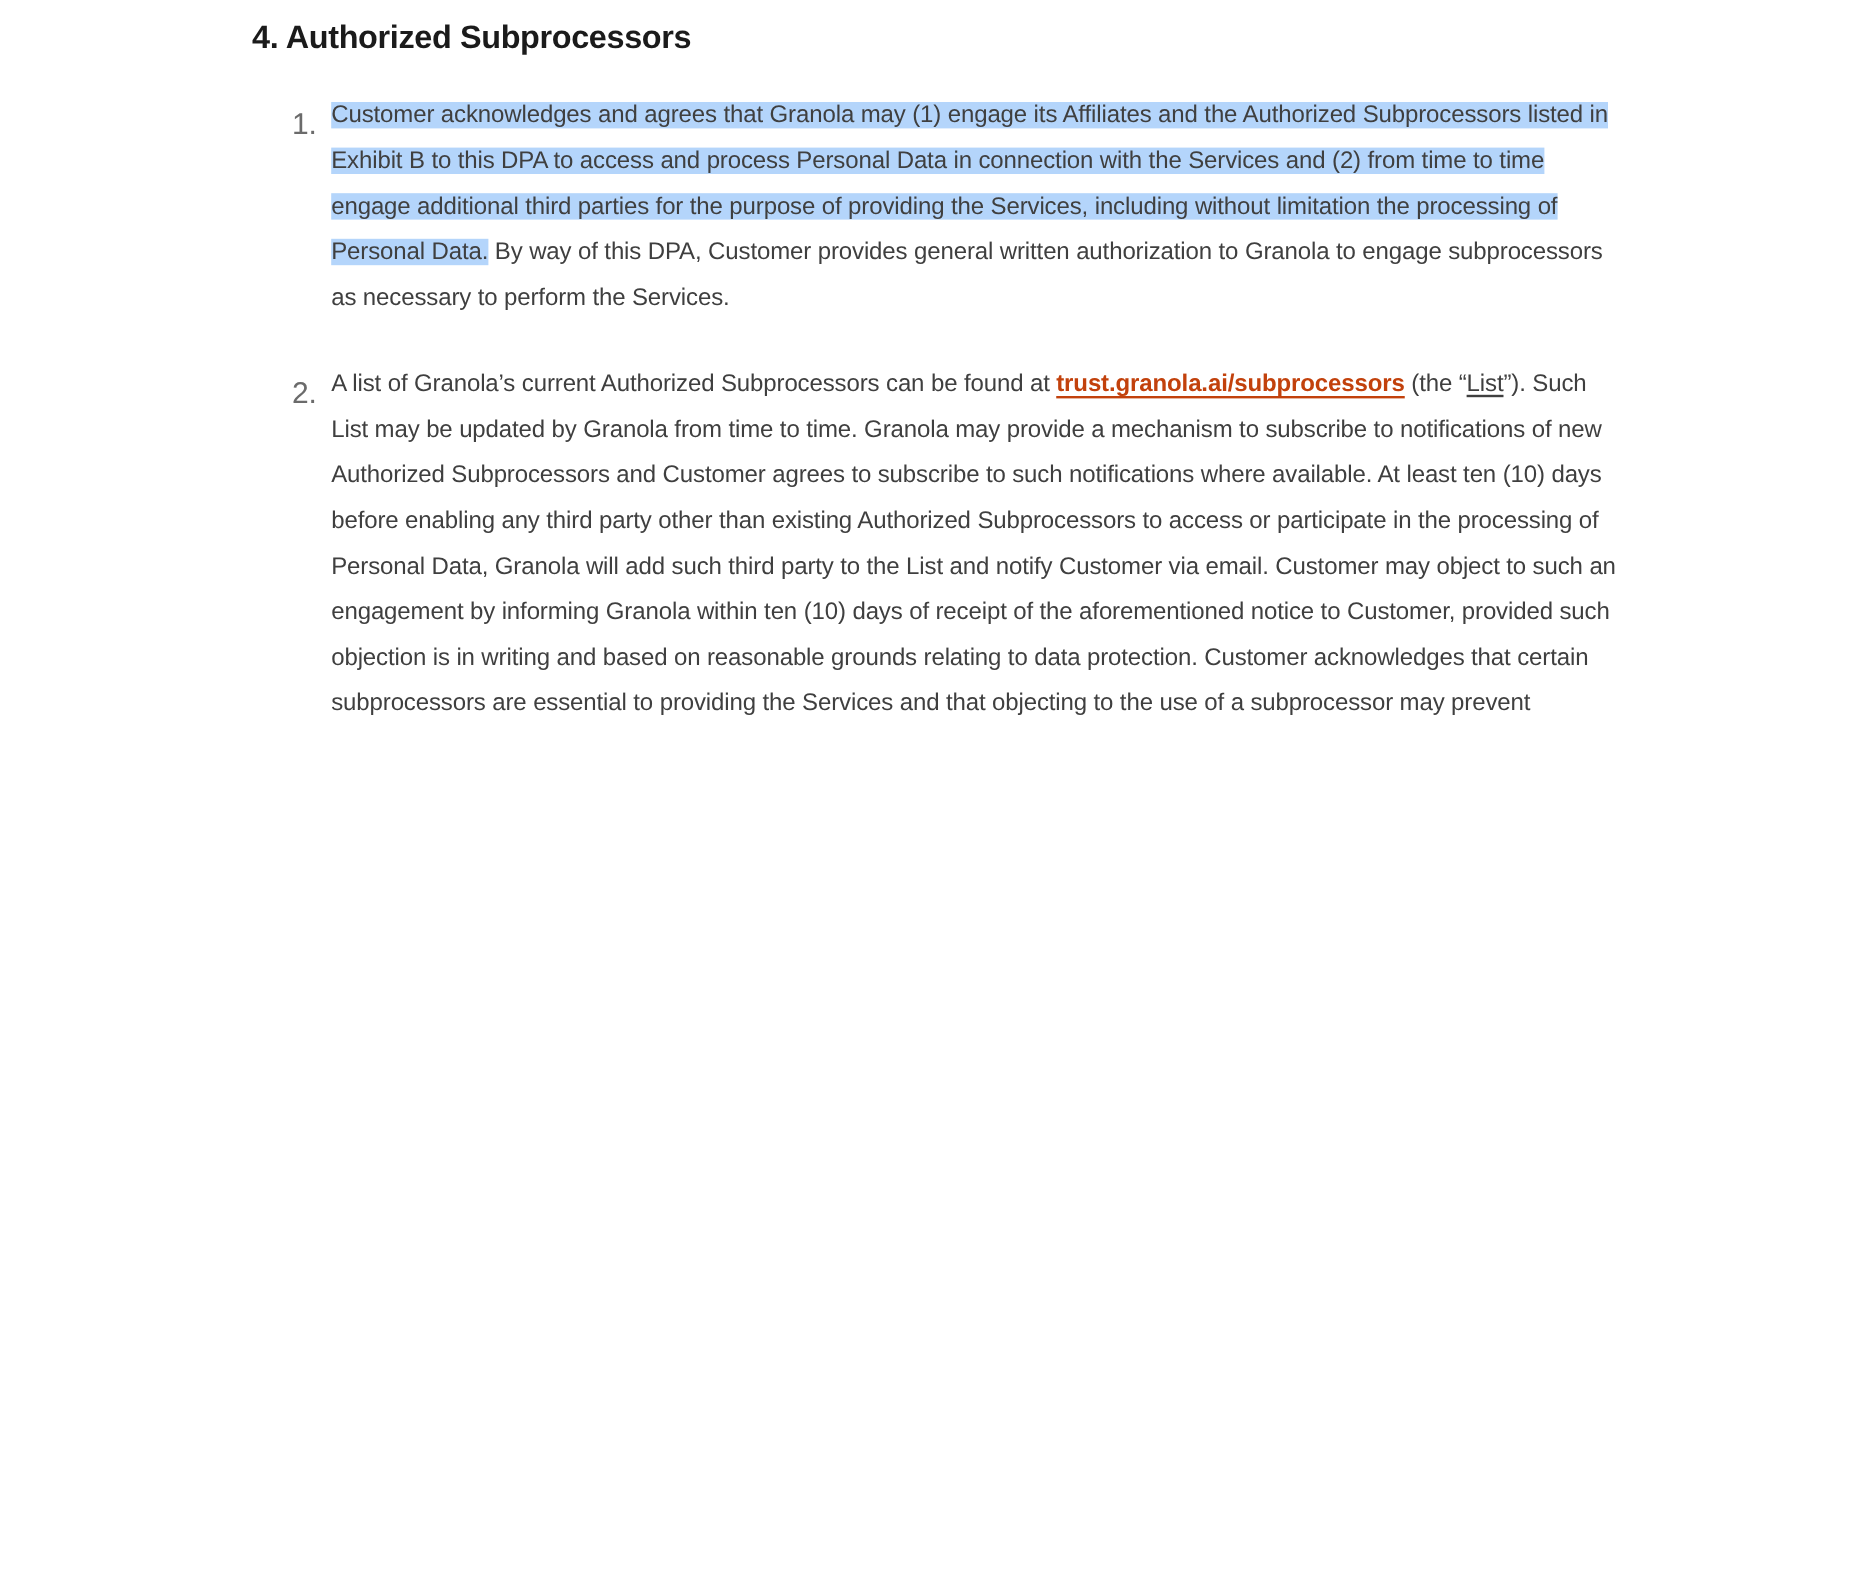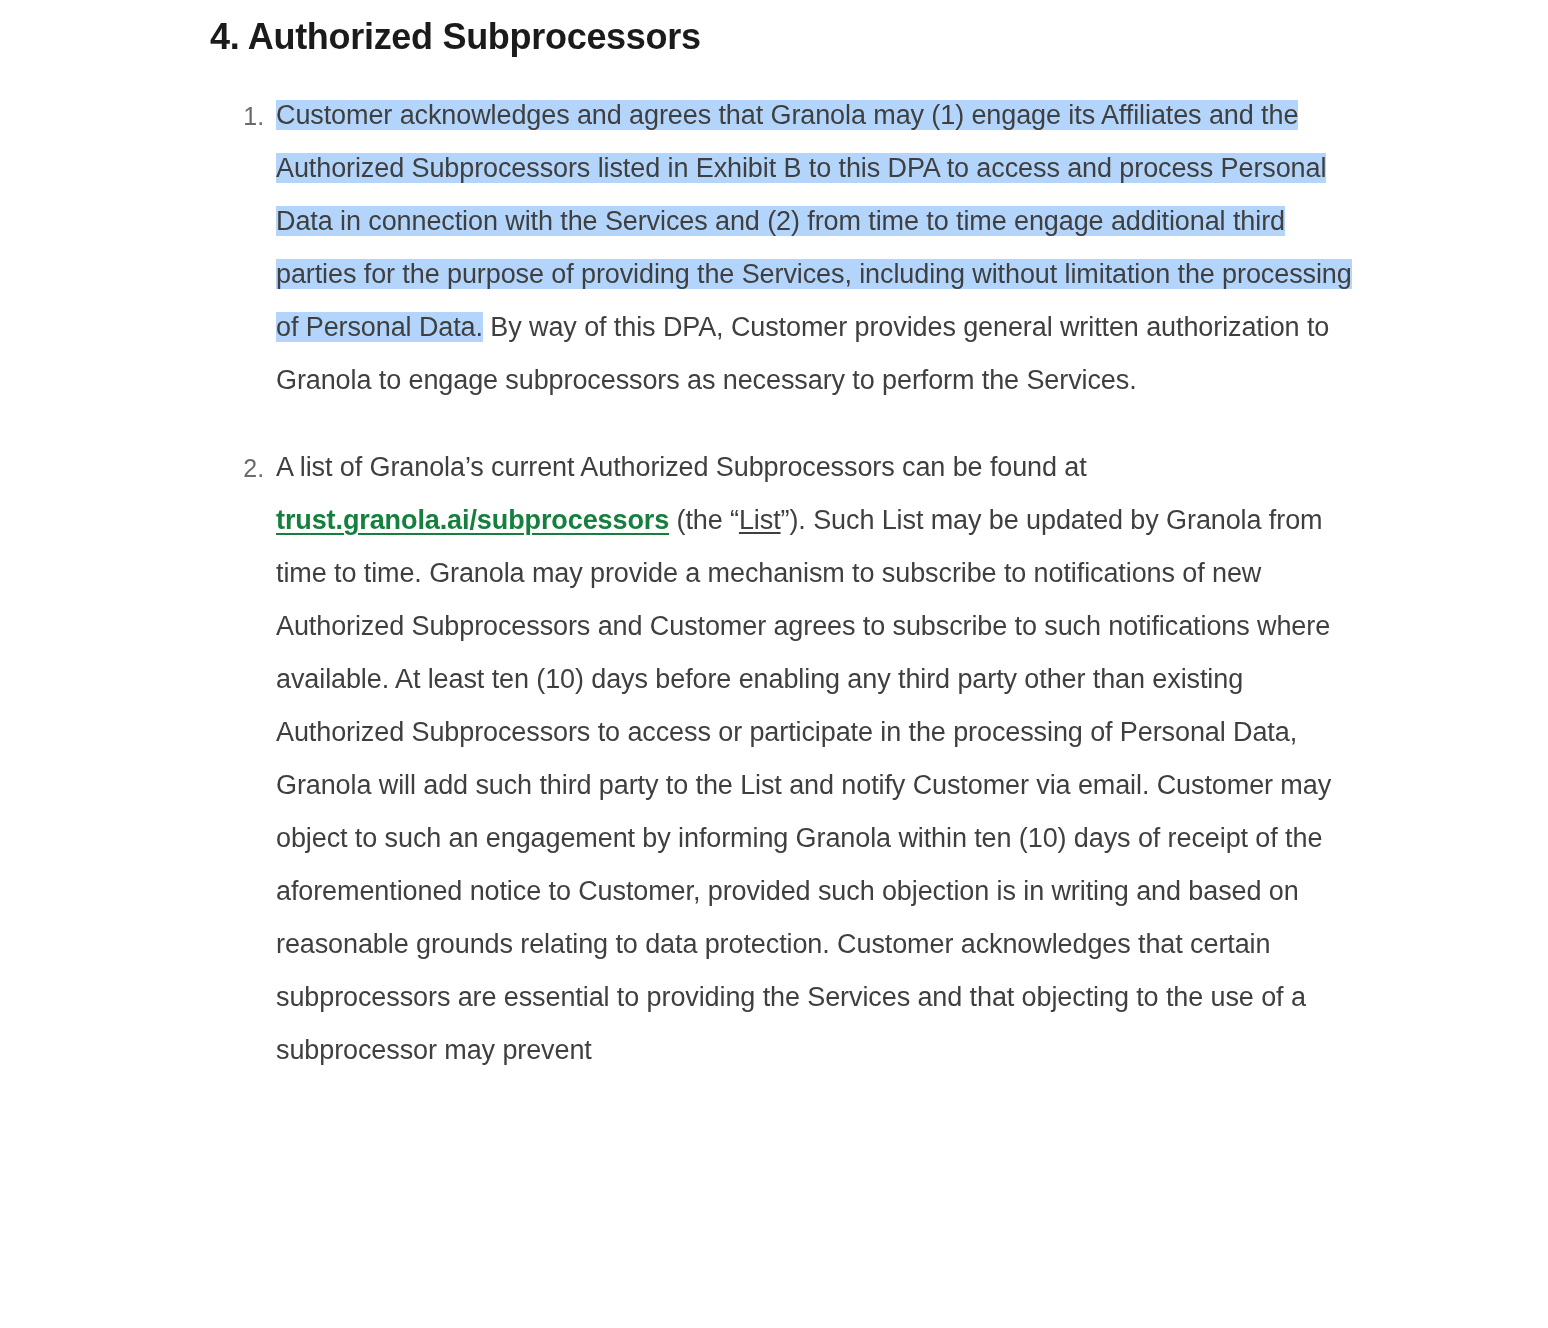--- a/index.html
+++ b/index.html
@@ -15,40 +15,40 @@
     overflow: hidden;
   }
   .page {
     position: relative;
     width: 1548px;
     height: 1328px;
     box-sizing: border-box;
     padding: 0 190px 0 210px;
   }
   h2.section-title {
-    font-size: 36px;
+    font-size: 27px;
     font-weight: bold;
     color: #1b1b1b;
     letter-spacing: -0.3px;
     margin: 14px 0 28px 0;
     line-height: 1.3;
   }
   ol.clauses {
     list-style: none;
     counter-reset: clause;
     margin: 0;
     padding: 0;
   }
   ol.clauses > li {
     counter-increment: clause;
     position: relative;
     padding-left: 66px;
     margin-bottom: 34px;
-    font-size: 27px;
-    line-height: 53px;
+    font-size: 20px;
+    line-height: 38px;
     color: #3f3f3f;
     letter-spacing: -0.1px;
   }
   ol.clauses > li::before {
     content: counter(clause) ".";
     position: absolute;
     left: 14px;
     top: 0;
     width: 40px;
     text-align: right;
@@ -57,21 +57,21 @@
     line-height: 55.5px;
   }
   .hl {
     background: #b4d5fb;
     color: #3f3f3f;
     padding: 0;
     box-decoration-break: clone;
     -webkit-box-decoration-break: clone;
   }
   a.doclink {
-    color: #15803d;
+    color: #c2410c;
     font-weight: bold;
     text-decoration: underline;
     text-underline-offset: 4px;
     text-decoration-thickness: 2px;
   }
   .uline {
     text-decoration: underline;
     text-underline-offset: 3px;
     text-align: right;
   }

